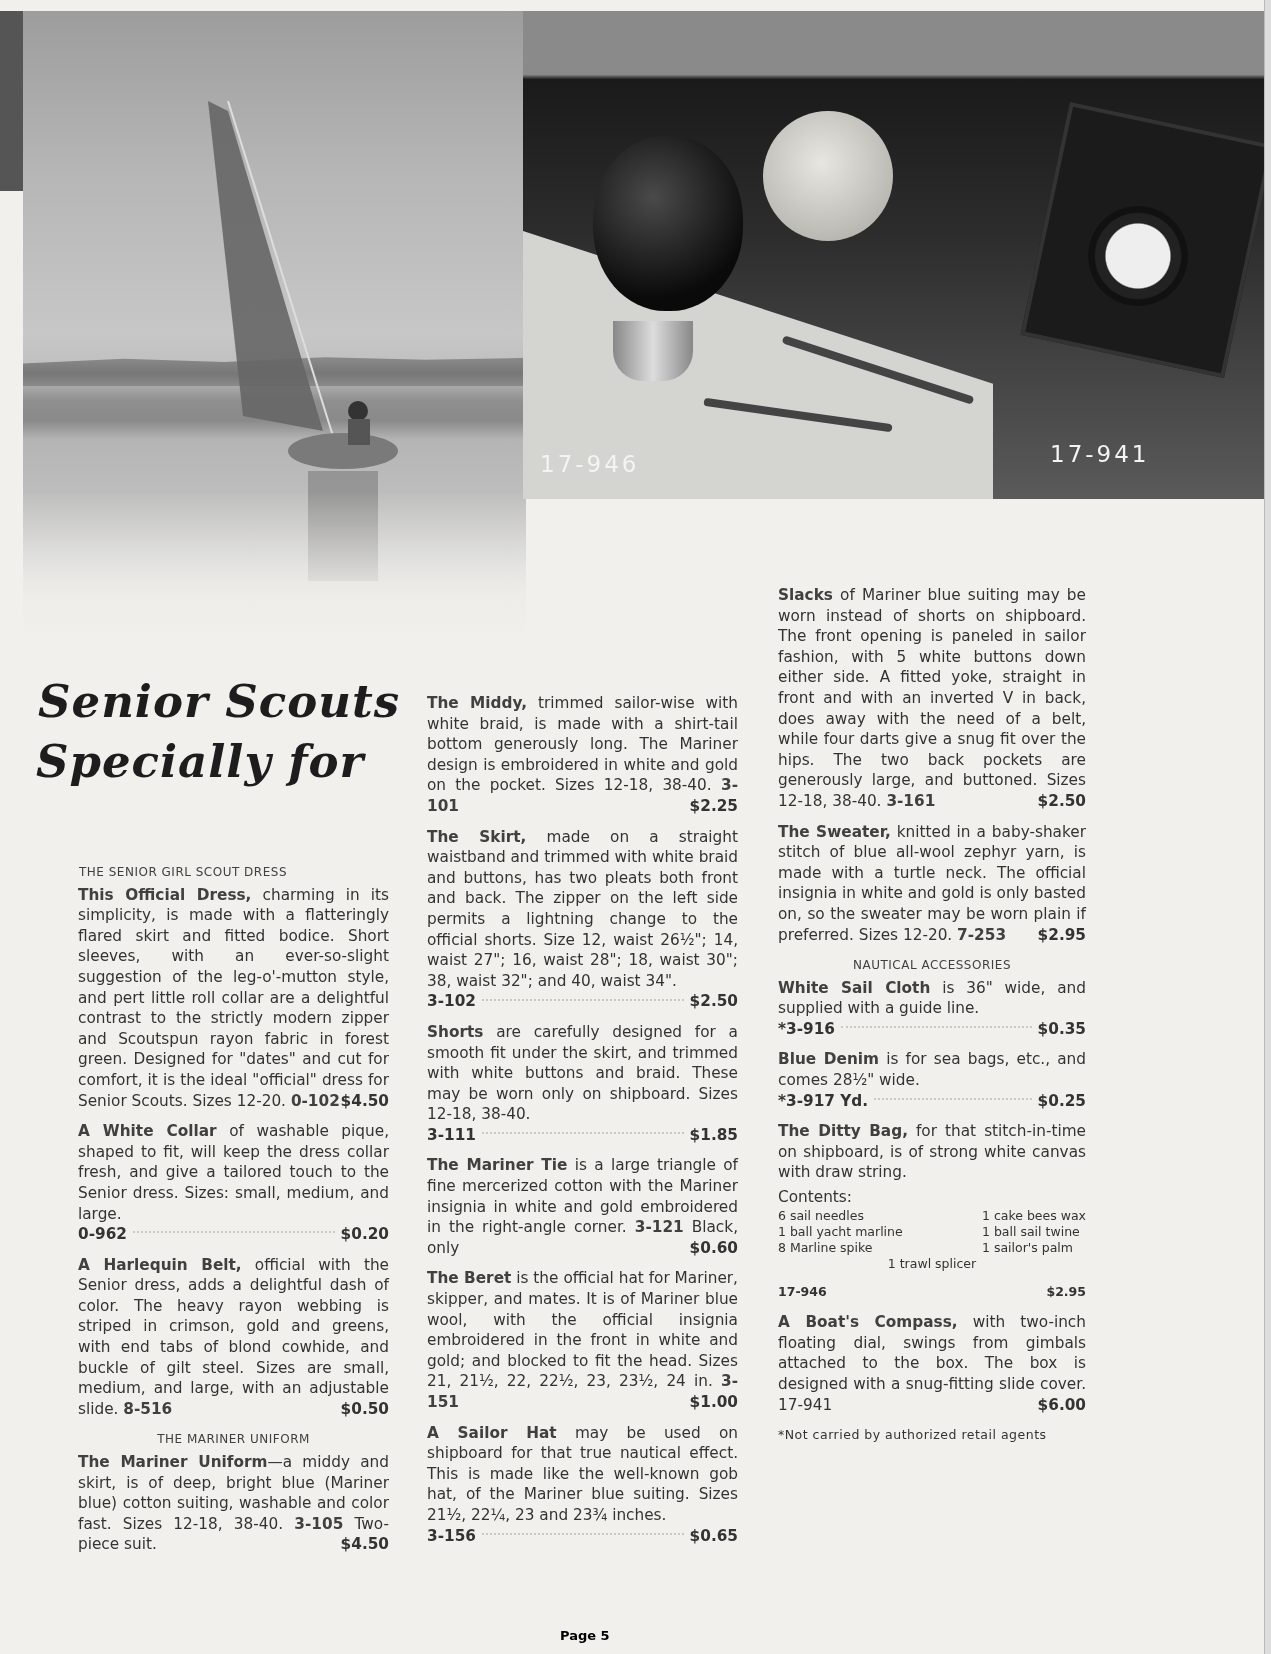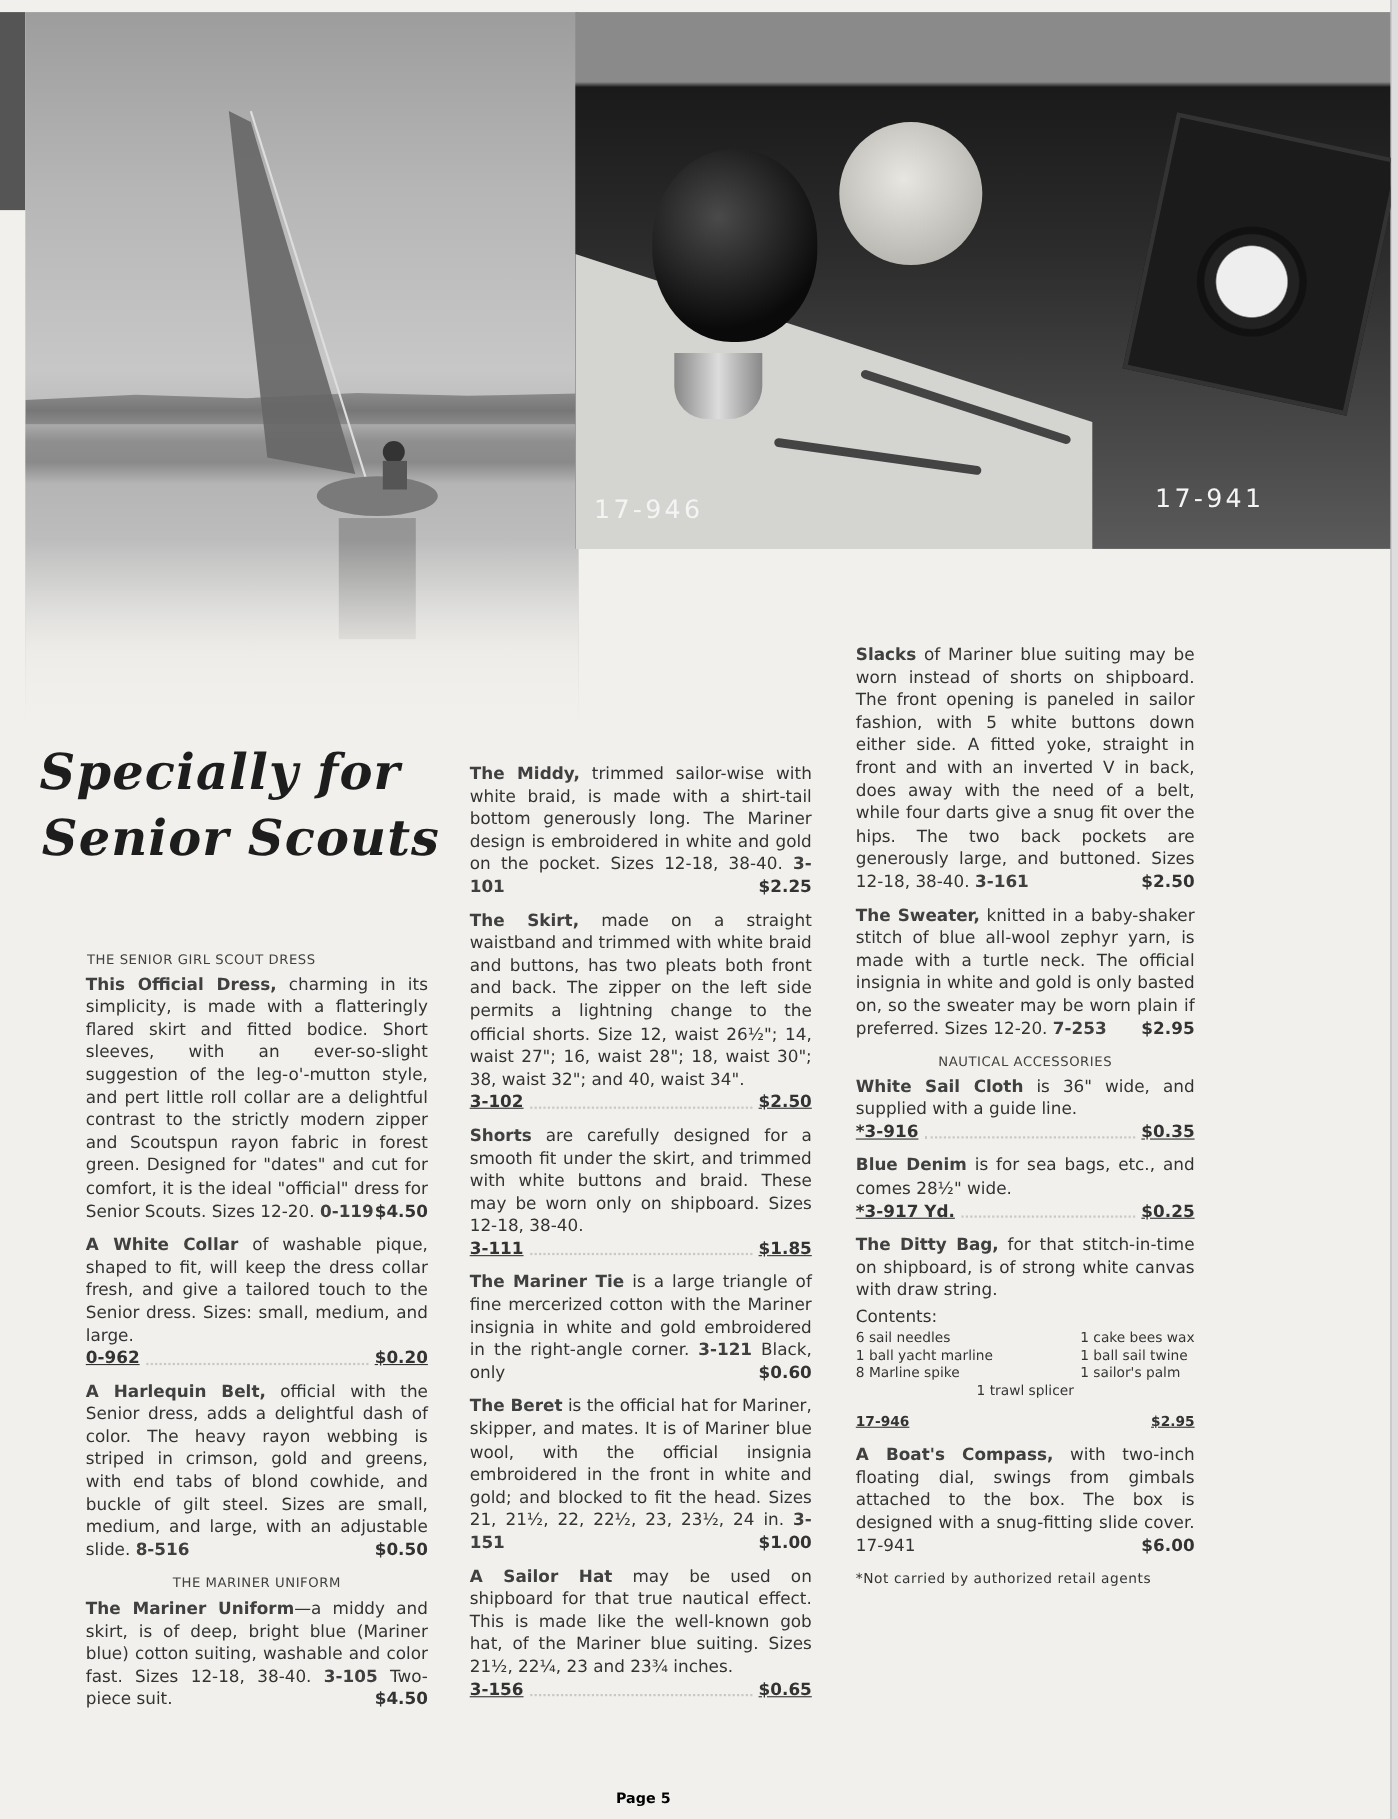--- a/index.html
+++ b/index.html
@@ -42,21 +42,21 @@
 
   
   .col { position:absolute; font-size:15.3px; line-height:20.6px; text-align:justify; color:#333; }
   .col1 { left:78px; top:860px; width:311px; }
   .col2 { left:427px; top:693px; width:311px; }
   .col3 { left:778px; top:585px; width:308px; }
   .item { margin-bottom:10px; }
   .item b, .sec-title { color:#404040; }
   .sec-title { text-align:center; font-size:12px; letter-spacing:0.5px; margin:2px 1px 2px; }
   .sec-title.left { text-align:left; }
-  .priceline { display:flex; align-items:flex-end;text-decoration:underline; }
+  .priceline { display:flex; align-items:center; }
   .priceline .code { font-weight:bold; white-space:nowrap; }
   .priceline .dots { flex:1; border-bottom:2px dotted #c9c9c4; margin:0 6px 4px; }
   .priceline .price { font-weight:bold; white-space:nowrap; }
   .contents-label { margin-top:4px; }
   .contents { display:grid; grid-template-columns:1fr auto; font-size:12.5px; line-height:16px; column-gap:10px; }
   .contents .center { grid-column:1 / span 2; text-align:center; }
   .small-price { font-size:12.5px; margin-top:10px; margin-bottom:10px; }
   .footnote { font-size:12.5px; letter-spacing:0.5px; text-align:left; }
   .page-num { position:absolute; left:560px; top:1628px; font-size:13px; font-weight:bold; color:#000000; }
 </style>
@@ -86,31 +86,31 @@
   <div class="cup"></div>
   <div class="spike" style="left:255px;top:355px;width:200px;transform:rotate(18deg);"></div>
   <div class="spike" style="left:180px;top:400px;width:190px;transform:rotate(8deg);"></div>
   <div class="box"></div>
   <div class="dial"></div>
   <div class="code-label" style="left:17px;top:440px;">17-946</div>
   <div class="code-label" style="left:527px;top:430px;">17-941</div>
 </div>
 
 <div class="headline">
+  <div style="margin-left:2px;">Senior Scouts</div>
   <div>Specially for</div>
-  <div style="margin-left:2px;">Senior Scouts</div>
 </div>
 
 <div class="col col1">
   <div class="sec-title left">THE SENIOR GIRL SCOUT DRESS</div>
 
   <div class="item">
     <b>This Official Dress,</b>
     <span>charming in its simplicity, is made with a flatteringly flared skirt and fitted bodice. Short sleeves, with an ever-so-slight suggestion of the leg-o'-mutton style, and pert little roll collar are a delightful contrast to the strictly modern zipper and Scoutspun rayon fabric in forest green. Designed for "dates" and cut for comfort, it is the ideal "official" dress for Senior Scouts. Sizes 12-20.</span>
-    <b>0-119</b>
+    <b>0-102</b>
     <span style="float:right;font-weight:bold;">$4.50</span>
   </div>
 
   <div class="item">
     <b>A White Collar</b>
     <span>of washable pique, shaped to fit, will keep the dress collar fresh, and give a tailored touch to the Senior dress. Sizes: small, medium, and large.</span>
     <div class="priceline">
       <span class="code">0-962</span>
       <span class="dots"></span>
       <span class="price">$0.20</span>

